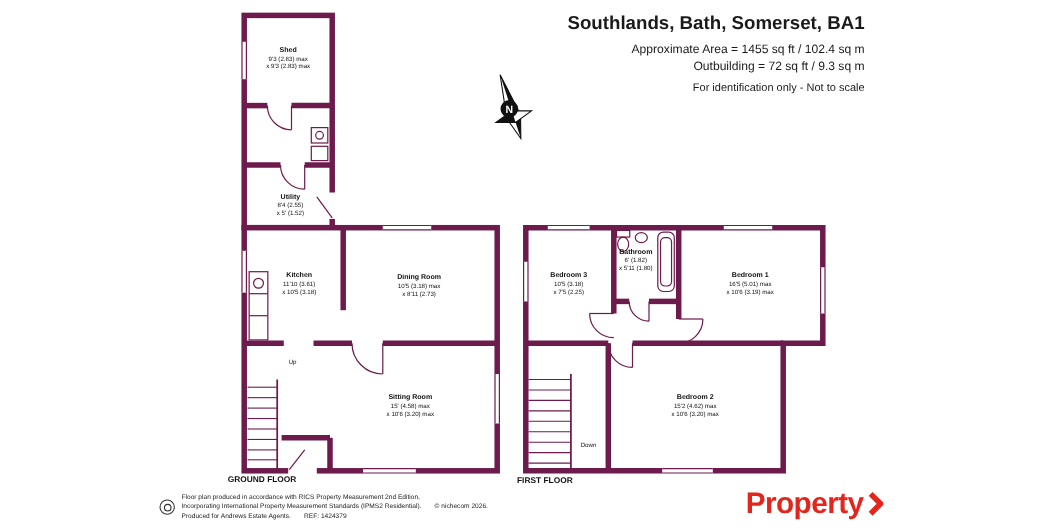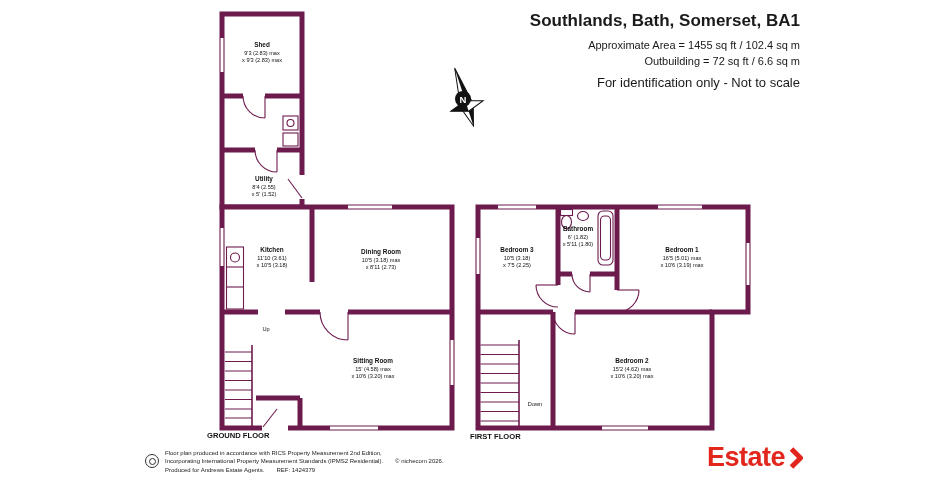--- a/index.html
+++ b/index.html
@@ -2,24 +2,24 @@
 <html style="--wall: #6d1b4d; --brand-red: #e2261d; --ink: #1a1a1a;"><head>
 <meta charset="utf-8">
 <style>
   * { margin:0; padding:0; box-sizing:border-box; }
   html,body { background:#fff; }
   body { font-family:"Liberation Sans", sans-serif; }
   .page { position:relative; width:950px; height:480px; background:#fff; overflow:hidden; }
   .plan-svg { position:absolute; left:0; top:0; }
 
   
-  .header { position:absolute; top:11px; right:150px; text-align:right; color:var(--ink,#1a1a1a); }
+  .header { position:absolute; top:11px; right:164px; text-align:right; color:var(--ink,#1a1a1a); }
   .header .title { font-size:17px; font-weight:bold; margin-bottom:7px; }
   .header .area-line { font-size:11px; line-height:1.45; }
-  .header .disclaimer { font-size:13px; margin-top:5px; }
+  .header .disclaimer { font-size:10px; margin-top:5px; }
 
   
   .footer { position:absolute; left:145px; bottom:6px; display:flex; gap:6px; align-items:center; color:#222; }
   .nichecom-ring { width:14px; height:14px; border:1.6px solid #333; border-radius:50%; position:relative; flex:none; }
   .nichecom-ring::after { content:""; position:absolute; inset:2.5px; border:1px solid #333; border-radius:50%; }
   .footer-lines { font-size:6px; line-height:1.4; white-space:nowrap; }
   .footer-lines .spaced { margin-left:12px; }
 
   
   .brand { position:absolute; right:147px; bottom:9px; display:flex; align-items:center; gap:4px; color:var(--brand-red,#e2261d); }
@@ -237,37 +237,37 @@
         <path d="M -17,0 L 0,-5.5 L 0,5.5 Z" fill="#111"></path>
       </g>
       <circle cx="-4" cy="-7" r="8" fill="#111"></circle>
       <text class="compass-n" x="-4" y="-3.5">N</text>
     </g>
   </svg>
 
   <header class="header">
     <div class="title">Southlands, Bath, Somerset, BA1</div>
     <div class="area-line">Approximate Area = 1455 sq ft / 102.4 sq m</div>
-    <div class="area-line">Outbuilding = 72 sq ft / 6.6 sq m</div>
+    <div class="area-line">Outbuilding = 72 sq ft / 9.3 sq m</div>
     <div class="disclaimer">For identification only - Not to scale</div>
   </header>
 
   <footer class="footer">
     <div class="nichecom-ring"></div>
     <div class="footer-lines">
       <div>Floor plan produced in accordance with RICS Property Measurement 2nd Edition,</div>
       <div>
         <span>Incorporating International Property Measurement Standards (IPMS2 Residential).</span><span class="spaced">© nichecom 2026.</span>
       </div>
       <div>
         <span>Produced for Andrews Estate Agents.</span><span class="spaced">REF: 1424379</span>
       </div>
     </div>
   </footer>
 
   <div class="brand">
-    <span class="brand-name">Estate</span>
+    <span class="brand-name">Property</span>
     <svg width="14" height="24" viewBox="0 0 14 24">
       <path d="M 2.5 3 L 11.5 12 L 2.5 21" fill="none" stroke="currentColor" stroke-width="5"></path>
     </svg>
   </div>
 
 </div>
 
 </body></html>

